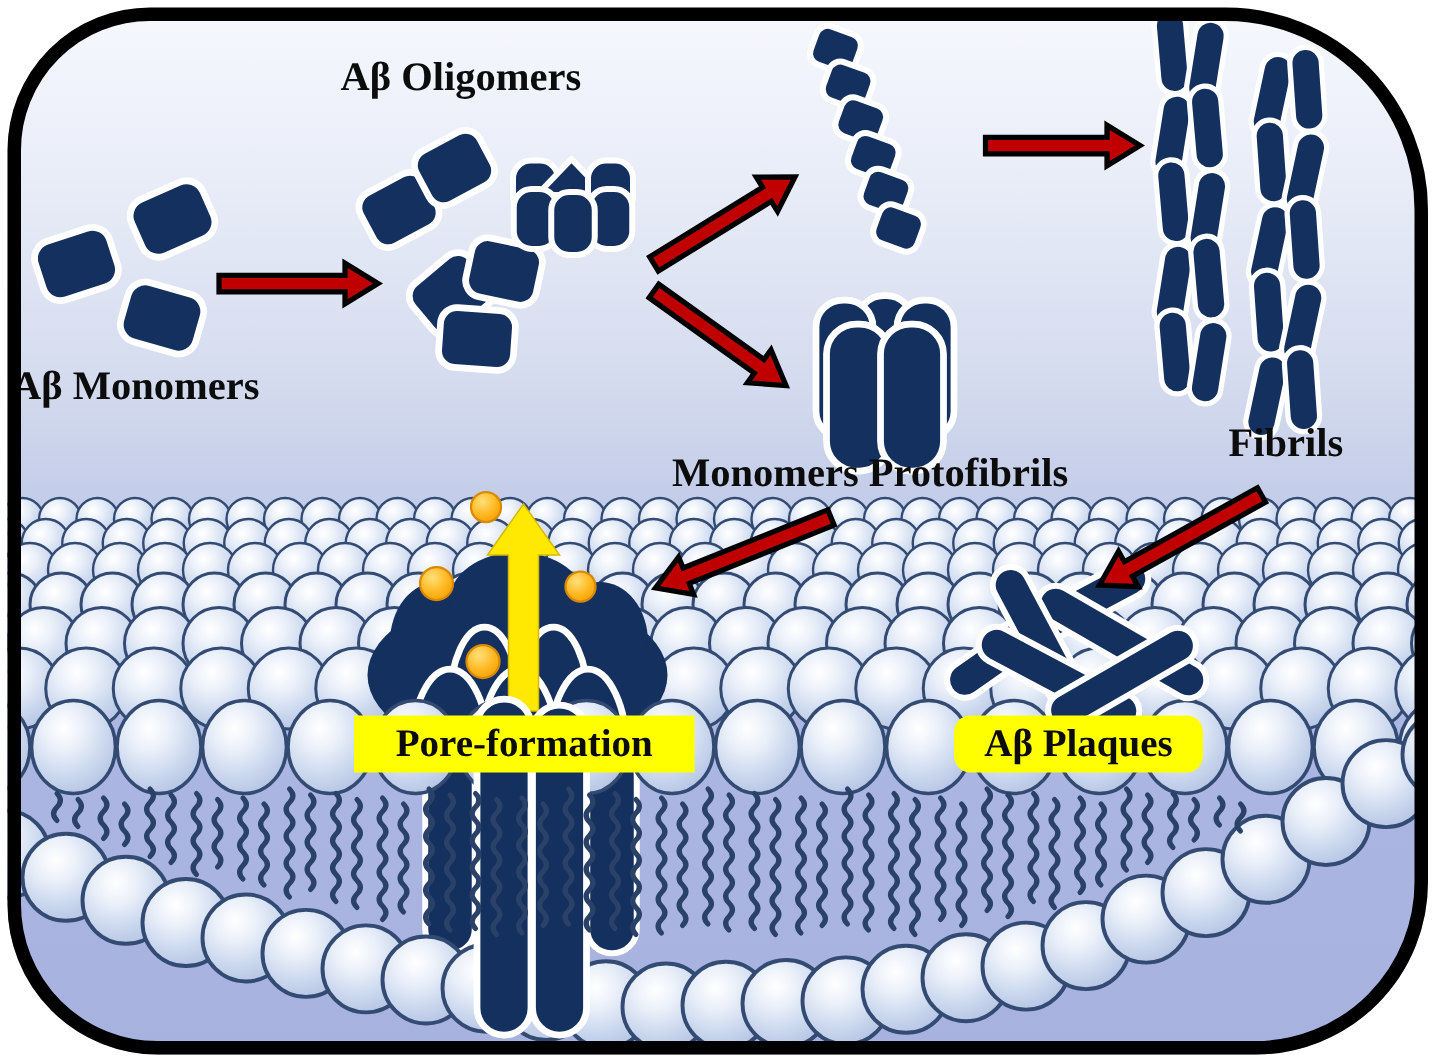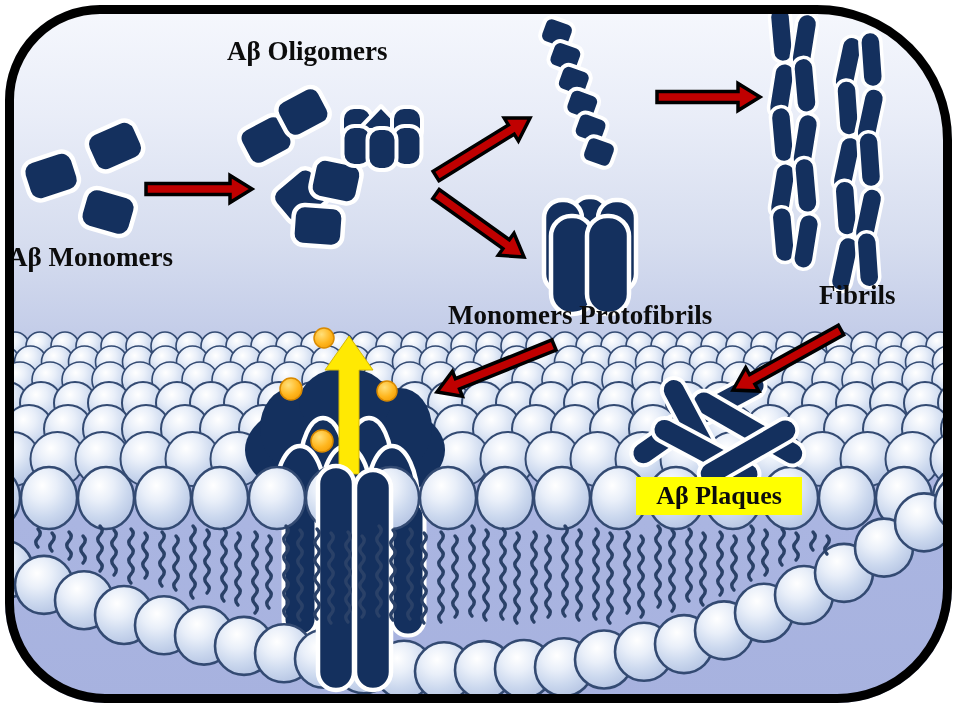--- a/index.html
+++ b/index.html
@@ -445,16 +445,17 @@
             </g>
           </g>
         </g>
     </svg>
   </div>
 
   <div class="lbl" style="left:227px;top:36px;">Aβ Oligomers</div>
   <div class="lbl" style="left:8px;top:242px;">Aβ Monomers</div>
   <div class="lbl" style="left:448px;top:300px;">Monomers Protofibrils</div>
   <div class="lbl" style="left:819px;top:280px;">Fibrils</div>
-  <div class="lbl-box" style="left:636px;top:477px;width:166px;height:38px;line-height:38px;">Aβ Plaques</div>
+  <div class="lbl-box" style="left:236px;top:477px;width:227px;height:38px;line-height:38px;">Pore-formation</div>
+  <div class="lbl-box" style="left:636px;top:477px;width:166px;height:38px;line-height:38px;border-radius:11px;">Aβ Plaques</div>
 
   <div class="frame"></div>
 </div>
 
 </body></html>

